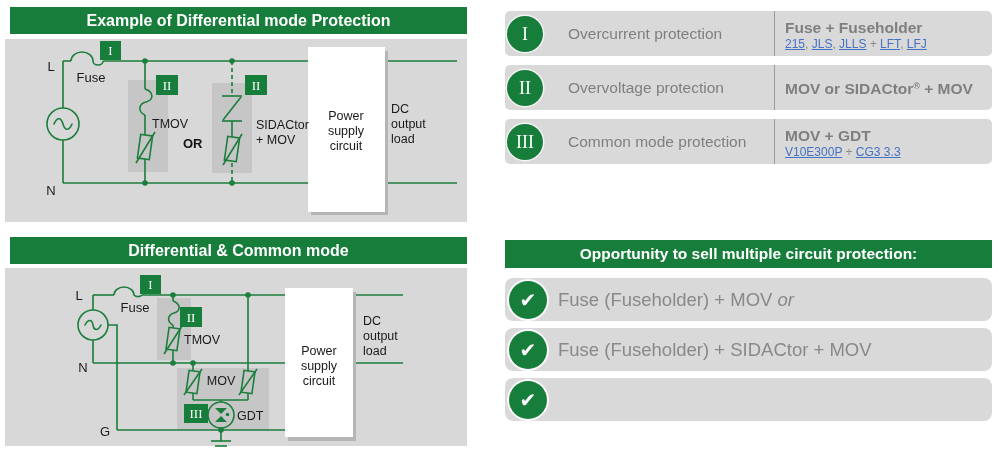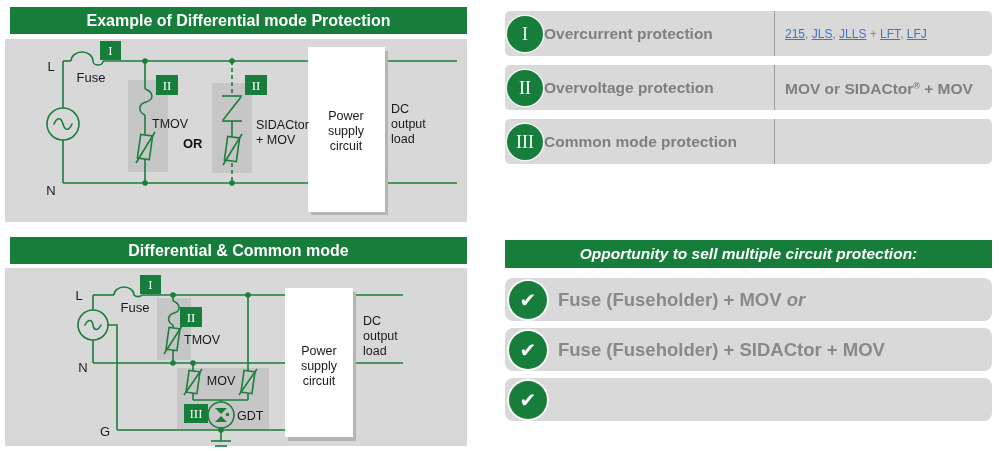--- a/index.html
+++ b/index.html
@@ -44,47 +44,47 @@
   .tbl-row { display:flex; align-items:center; height:45px; background:#d9d9d9; border-radius:5px; }
   .tbl-row.first { margin-top:6px; }
   .tbl-row + .tbl-row { margin-top:9px; }
   .row-left { flex:0 0 269px; display:flex; align-items:center; }
   .numeral-circle {
     width:36px; height:36px; margin-left:2px; border-radius:50%;
     background:#167d3a; color:#fff; text-align:center; line-height:36px;
     font-family:"Liberation Serif", serif; font-size:18px; flex:0 0 36px;
     box-shadow:0 0 0 1.5px rgba(255,255,255,0.7);
   }
-  .func-label { margin-left:1px; font-weight:bold; font-size:15.5px; color:#7f7f7f; white-space:nowrap; }
+  .func-label { margin-left:25px; font-weight:normal; font-size:15.5px; color:#7f7f7f; white-space:nowrap; }
   .row-divider { width:1px; align-self:stretch; background:#9b9b9b; }
   .row-right { padding-left:10px; }
   .tech-title { font-weight:bold; font-size:15.5px; line-height:18px; color:#7f7f7f; white-space:nowrap; }
   .tech-title .sup { font-size:9px; vertical-align:5px; }
   .tech-links { font-size:12px; line-height:14px; white-space:nowrap; }
   .tech-links .lnk { color:#4472c4; text-decoration:underline; cursor:pointer; }
   .tech-links .sep { color:#8c8c8c; }
 
   
   #opportunity { left:505px; top:240px; width:487px; }
   .opp-header {
     height:28px; background:#167d3a; color:#fff; font-weight:bold;
-    font-size:15.5px; line-height:28px; text-align:center;font-style:italic;
+    font-size:15.5px; line-height:28px; text-align:center;
   }
   .opp-pill {
     display:flex; align-items:center; height:43px;
     background:#d9d9d9; border-radius:8px;
   }
   .opp-pill.first { margin-top:10px; }
   .opp-pill + .opp-pill { margin-top:7px; }
   .check-circle {
     width:38px; height:38px; margin-left:4px; flex:0 0 38px; border-radius:50%;
     background:#167d3a; color:#fff; text-align:center; line-height:38px;
     font-size:20px; box-shadow:0 0 0 2px rgba(255,255,255,0.85);
   }
-  .opp-text { margin-left:11px; font-weight:bold; font-size:18.5px; color:#898989; white-space:nowrap; }
+  .opp-text { margin-left:11px; font-weight:normal; font-size:18.5px; color:#898989; white-space:nowrap; }
   .opp-text em { font-style:italic; }
 </style>
 </head>
 <body>
 
 <div class="abs diag-header" id="d1-header">
   <span>Example of Differential mode Protection</span>
 </div>
 <div class="abs diag-body" id="d1-body">
   <svg width="462" height="183" viewBox="0 0 462 183">
@@ -283,20 +283,21 @@
 
 <div class="abs" id="func-table">
 
   <div class="tbl-row first">
     <div class="row-left">
       <div class="numeral-circle">I</div>
       <div class="func-label">Overcurrent protection</div>
     </div>
     <div class="row-divider"></div>
     <div class="row-right">
+      <div class="tech-title"><span>Fuse + Fuseholder</span><span class="sup"></span><span></span></div>
       <div class="tech-links"><span class="lnk">215</span><span class="sep">, </span><span class="lnk">JLS</span><span class="sep">, </span><span class="lnk">JLLS</span><span class="sep"> + </span><span class="lnk">LFT</span><span class="sep">, </span><span class="lnk">LFJ</span></div>
     </div>
   </div>
 
   <div class="tbl-row">
     <div class="row-left">
       <div class="numeral-circle">II</div>
       <div class="func-label">Overvoltage protection</div>
     </div>
     <div class="row-divider"></div>
@@ -304,20 +305,24 @@
       <div class="tech-title"><span>MOV or SIDACtor</span><span class="sup">®</span><span> + MOV</span></div>
     </div>
   </div>
 
   <div class="tbl-row">
     <div class="row-left">
       <div class="numeral-circle">III</div>
       <div class="func-label">Common mode protection</div>
     </div>
     <div class="row-divider"></div>
+    <div class="row-right">
+      <div class="tech-title"><span>MOV + GDT</span><span class="sup"></span><span></span></div>
+      <div class="tech-links"><span class="lnk">V10E300P</span><span class="sep"> + </span><span class="lnk">CG3 3.3</span></div>
+    </div>
   </div>
 </div>
 
 <div class="abs" id="opportunity">
   <div class="opp-header">
     <span>Opportunity to sell multiple circuit protection:</span>
   </div>
 
   <div class="opp-pill first">
     <div class="check-circle">✔</div>

